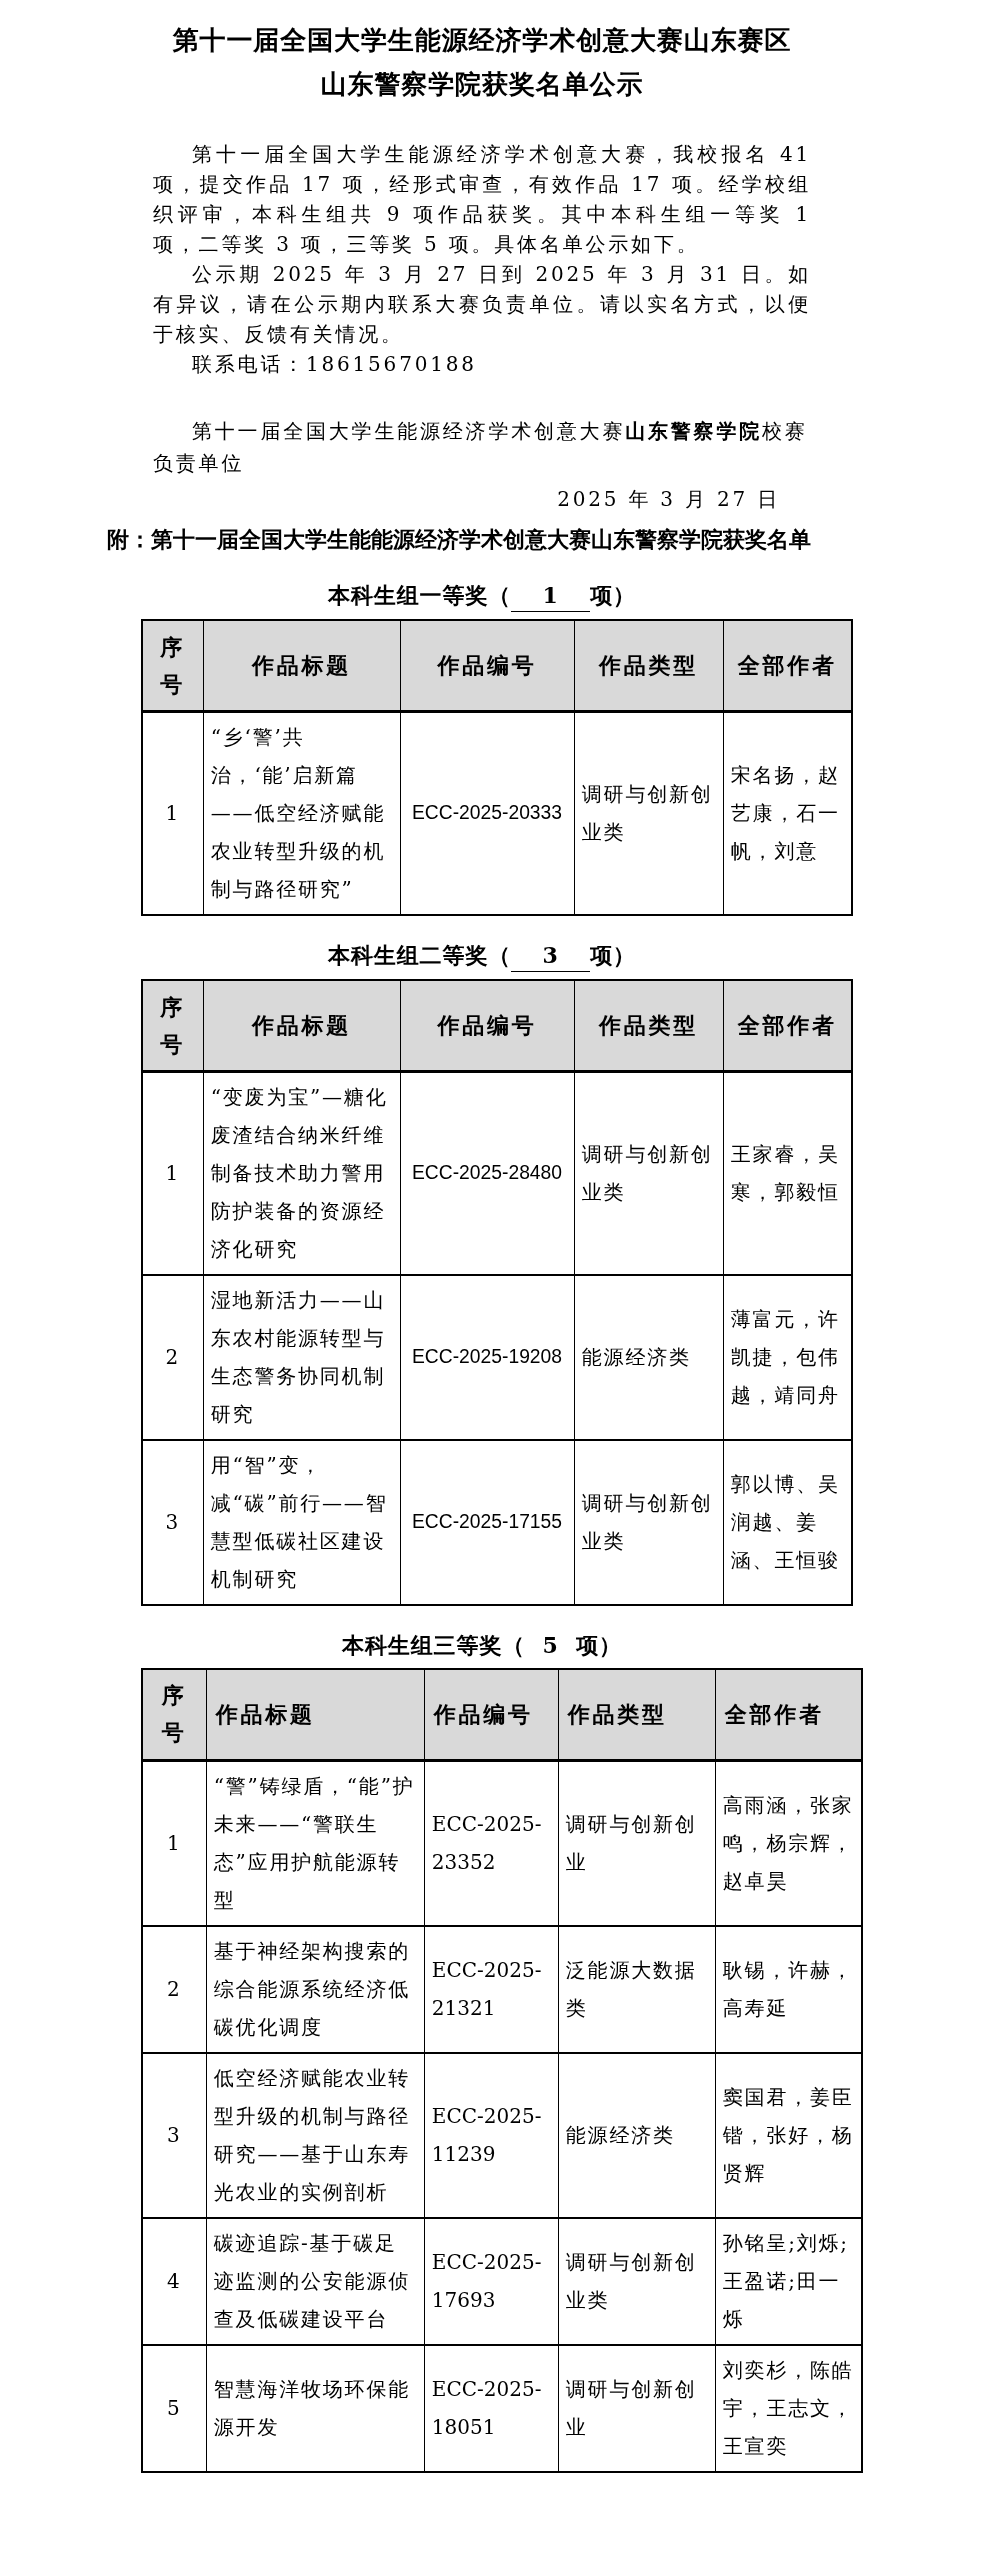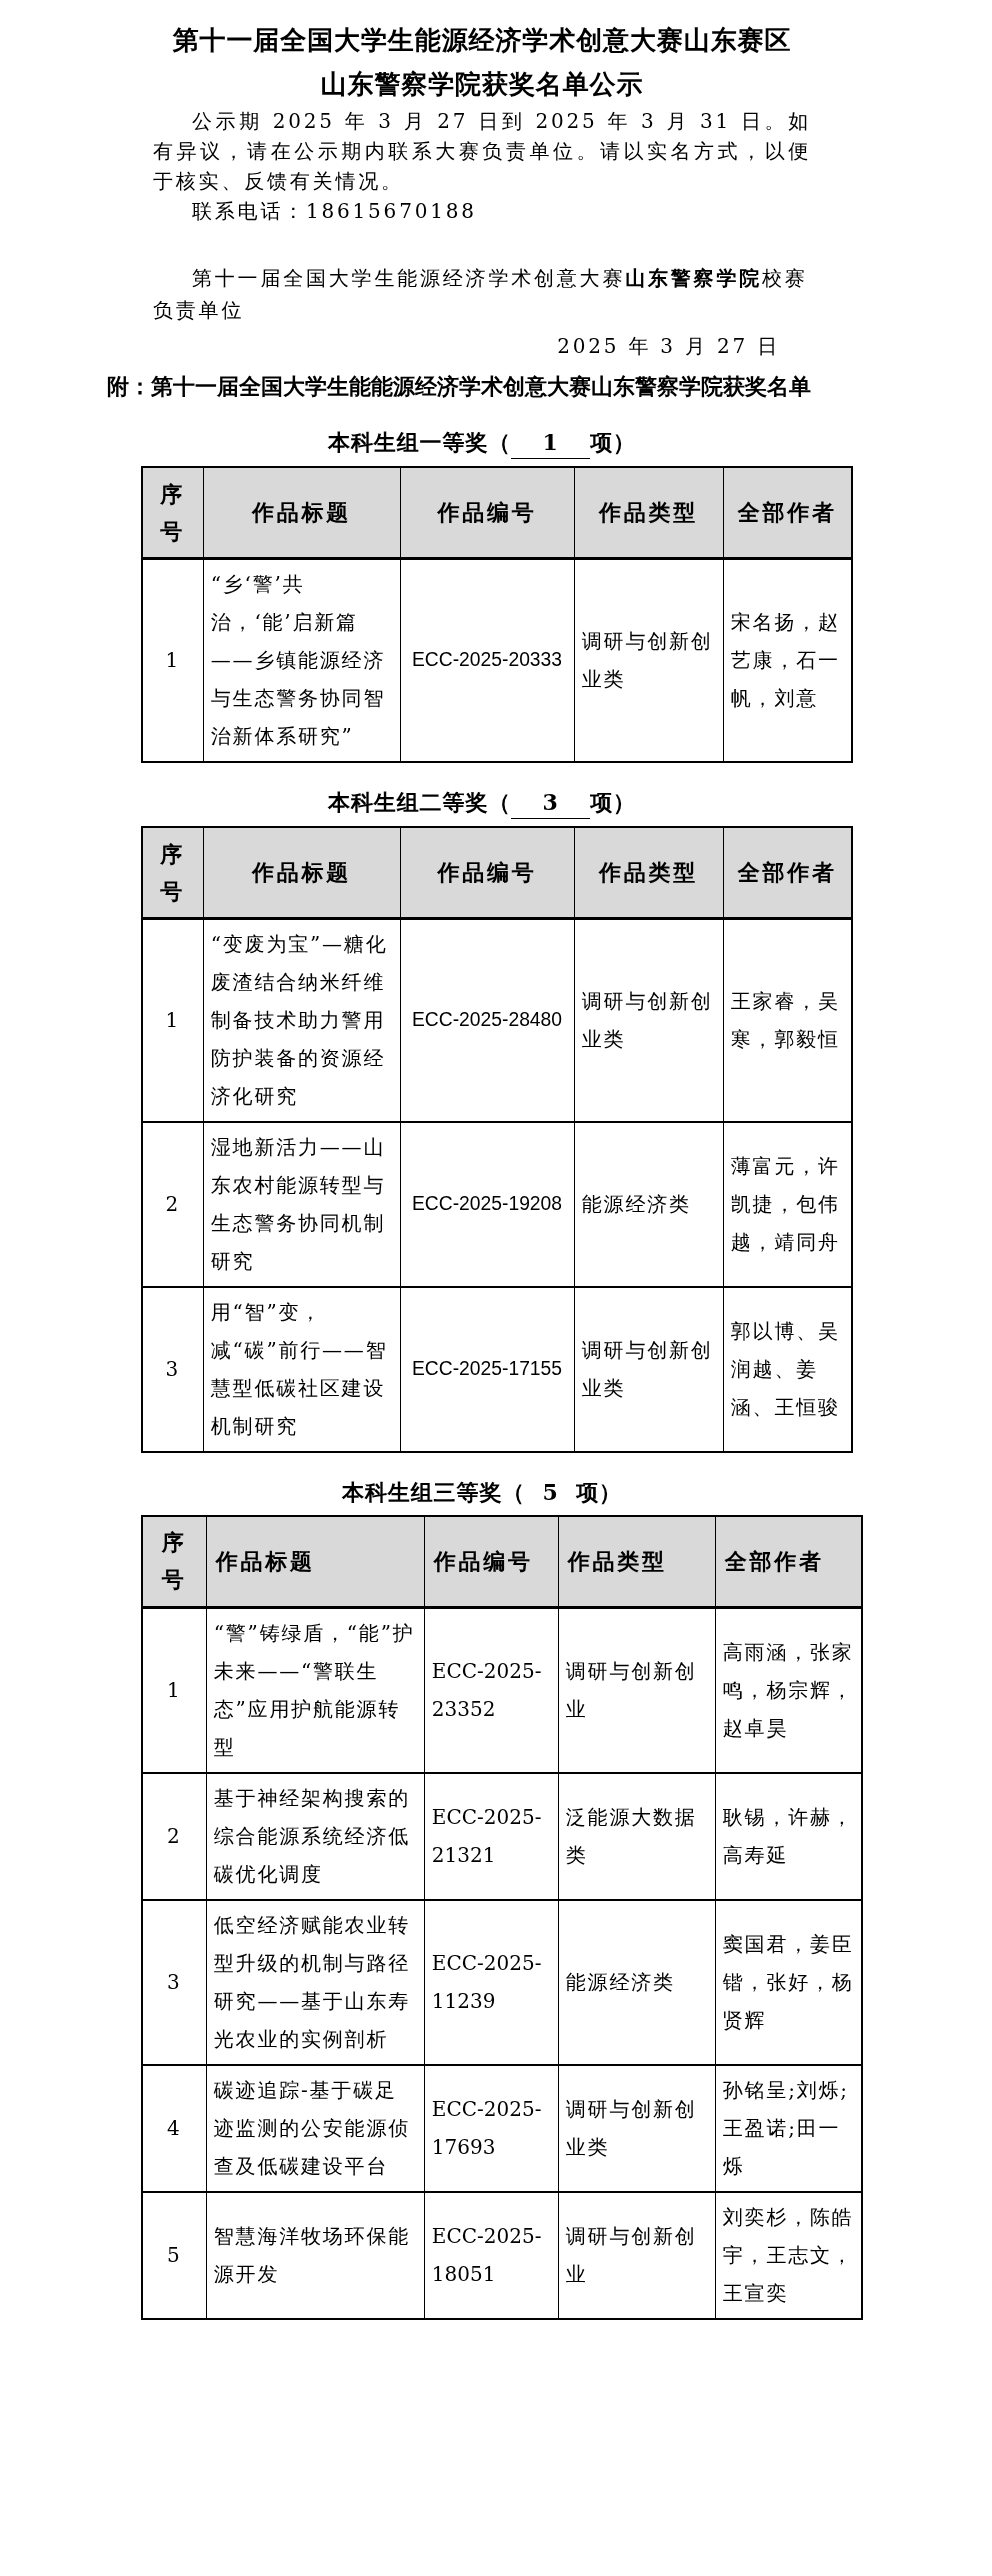--- a/index.html
+++ b/index.html
@@ -115,20 +115,21 @@
 </head>
 <body>
 
 <div class="page">
 
   <div class="doc-title">
     <div>第十一届全国大学生能源经济学术创意大赛山东赛区</div>
     <div>山东警察学院获奖名单公示</div>
   </div>
 
+  <p class="body-para first-para">第十一届全国大学生能源经济学术创意大赛，我校报名 41 项，提交作品 17 项，经形式审查，有效作品 17 项。经学校组织评审，本科生组共 9 项作品获奖。其中本科生组一等奖 1 项，二等奖 3 项，三等奖 5 项。具体名单公示如下。</p>
 
   <p class="body-para">公示期 2025 年 3 月 27 日到 2025 年 3 月 31 日。如有异议，请在公示期内联系大赛负责单位。请以实名方式，以便于核实、反馈有关情况。</p>
 
   <p class="contact-line">联系电话：18615670188</p>
 
   <p class="signature-para"><span>第十一届全国大学生能源经济学术创意大赛</span><span class="bold-org">山东警察学院</span><span>校赛</span><br><span class="signature-line2">负责单位</span></p>
 
   <p class="date-line">2025 年 3 月 27 日</p>
 
   <p class="attachment-line">附：第十一届全国大学生能能源经济学术创意大赛山东警察学院获奖名单</p>
@@ -149,21 +150,21 @@
               <th class="h-num">序<br>号</th>
               <th>作品标题</th>
               <th>作品编号</th>
               <th>作品类型</th>
               <th>全部作者</th>
             </tr>
           </thead>
       <tbody>
             <tr>
               <td class="c-num">1</td>
-              <td class="c-title">“乡‘警’共治，‘能’启新篇——乡镇能源经济与生态警务协同智治新体系研究”</td>
+              <td class="c-title">“乡‘警’共治，‘能’启新篇——低空经济赋能农业转型升级的机制与路径研究”</td>
               <td class="c-id">ECC-2025-20333</td>
               <td class="c-type">调研与创新创业类</td>
               <td class="c-authors">宋名扬，赵艺康，石一帆，刘意</td>
             </tr>
           </tbody>
     </table>
   </section>
 
   <section class="award-section">
     <div class="section-title"><span class="st-prefix">本科生组二等奖（</span><span class="st-count underlined">3</span><span class="st-suffix">项）</span></div>

